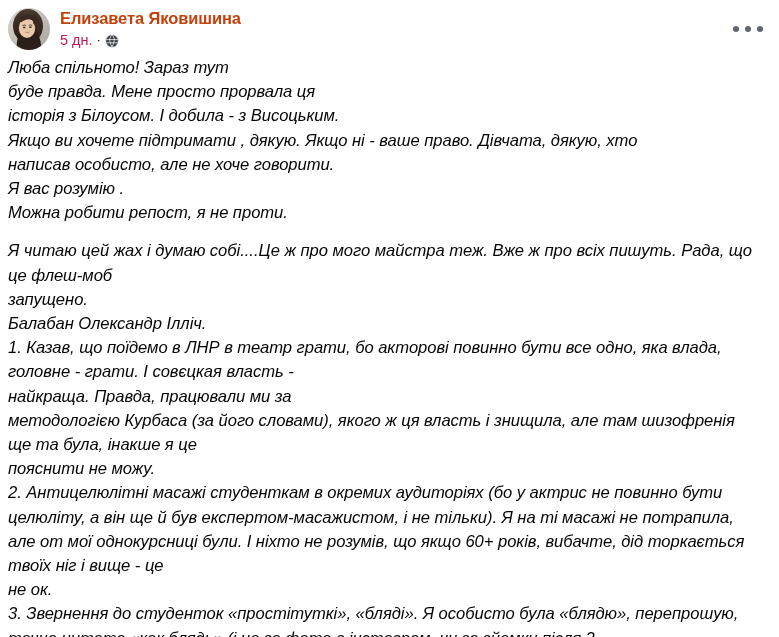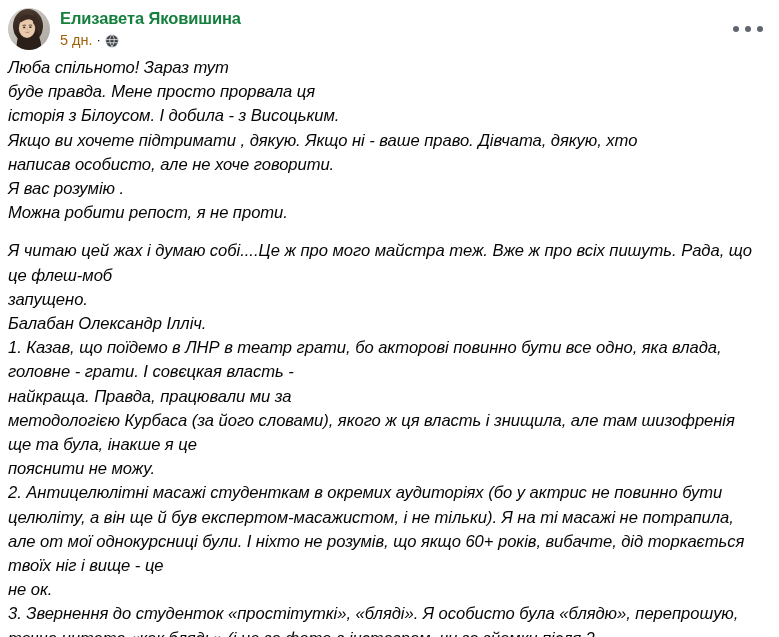--- a/index.html
+++ b/index.html
@@ -50,34 +50,34 @@
     flex-direction: column;
     justify-content: flex-start;
     padding-top: 0px;
     min-width: 0;
   }
 
   .author-name {
     font-size: 16.5px;
     font-weight: bold;
     line-height: 20px;
-    color: #15803d;
+    color: #c2410c;
     letter-spacing: -0.1px;
     white-space: nowrap;
   }
 
   .timestamp-row {
     display: flex;
     align-items: center;
     margin-top: 3px;
     font-size: 14.5px;
     line-height: 18px;
     color: #050505;
   }
-  .timestamp-text { color: #a16207; }
+  .timestamp-text { color: #be185d; }
   .dot-sep {
     margin: 0 4px;
     color: #050505;
     font-size: 13px;
     line-height: 18px;
   }
   .globe-icon {
     display: inline-block;
     width: 14px;
     height: 14px;

